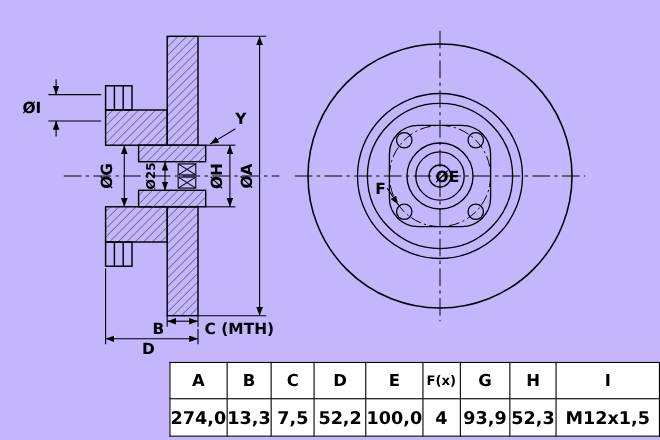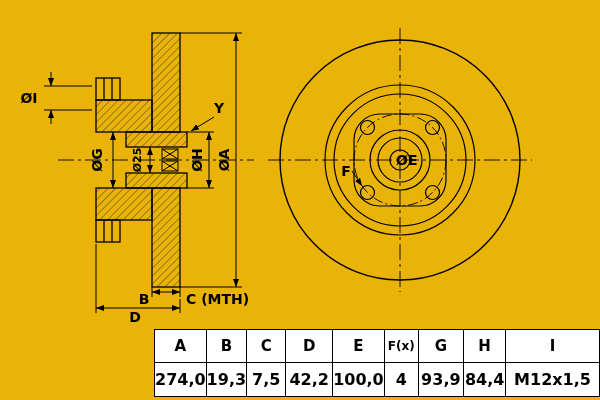--- a/index.html
+++ b/index.html
@@ -1,16 +1,16 @@
 <!DOCTYPE html>
 <html><head>
 <meta charset="utf-8">
 <style>
   html,body{margin:0;padding:0;background:#fff;}
-  .canvas{position:relative;width:600px;height:400px;background:#eab308;overflow:hidden;
+  .canvas{position:relative;width:600px;height:400px;background:#c4b5fd;overflow:hidden;
           font-family:"DejaVu Sans",sans-serif;}
   .drawing{position:absolute;left:0;top:0;}
   svg text{font-family:"DejaVu Sans",sans-serif;font-weight:bold;fill:#000;}
   .dim-label{font-size:14px;}
   .dim-label-sm{font-size:11px;}
   .spec-table-region{position:absolute;left:154px;top:329px;}
   table.dims{border-collapse:collapse;table-layout:fixed;background:#fff;}
   table.dims th,table.dims td{border:1px solid #000;text-align:center;vertical-align:middle;
       font-weight:bold;padding:0;white-space:nowrap;}
   table.dims th{font-size:15px;height:32px;}
@@ -170,25 +170,25 @@
         <th>C</th>
         <th>D</th>
         <th>E</th>
         <th>F(x)</th>
         <th>G</th>
         <th>H</th>
         <th>I</th>
       </tr>
       <tr>
         <td>274,0</td>
-        <td>19,3</td>
+        <td>13,3</td>
         <td>7,5</td>
-        <td>42,2</td>
+        <td>52,2</td>
         <td>100,0</td>
         <td>4</td>
         <td>93,9</td>
-        <td>84,4</td>
+        <td>52,3</td>
         <td>M12x1,5</td>
       </tr>
     </tbody>
       </table>
   </div>
 </div>
 
 </body></html>

